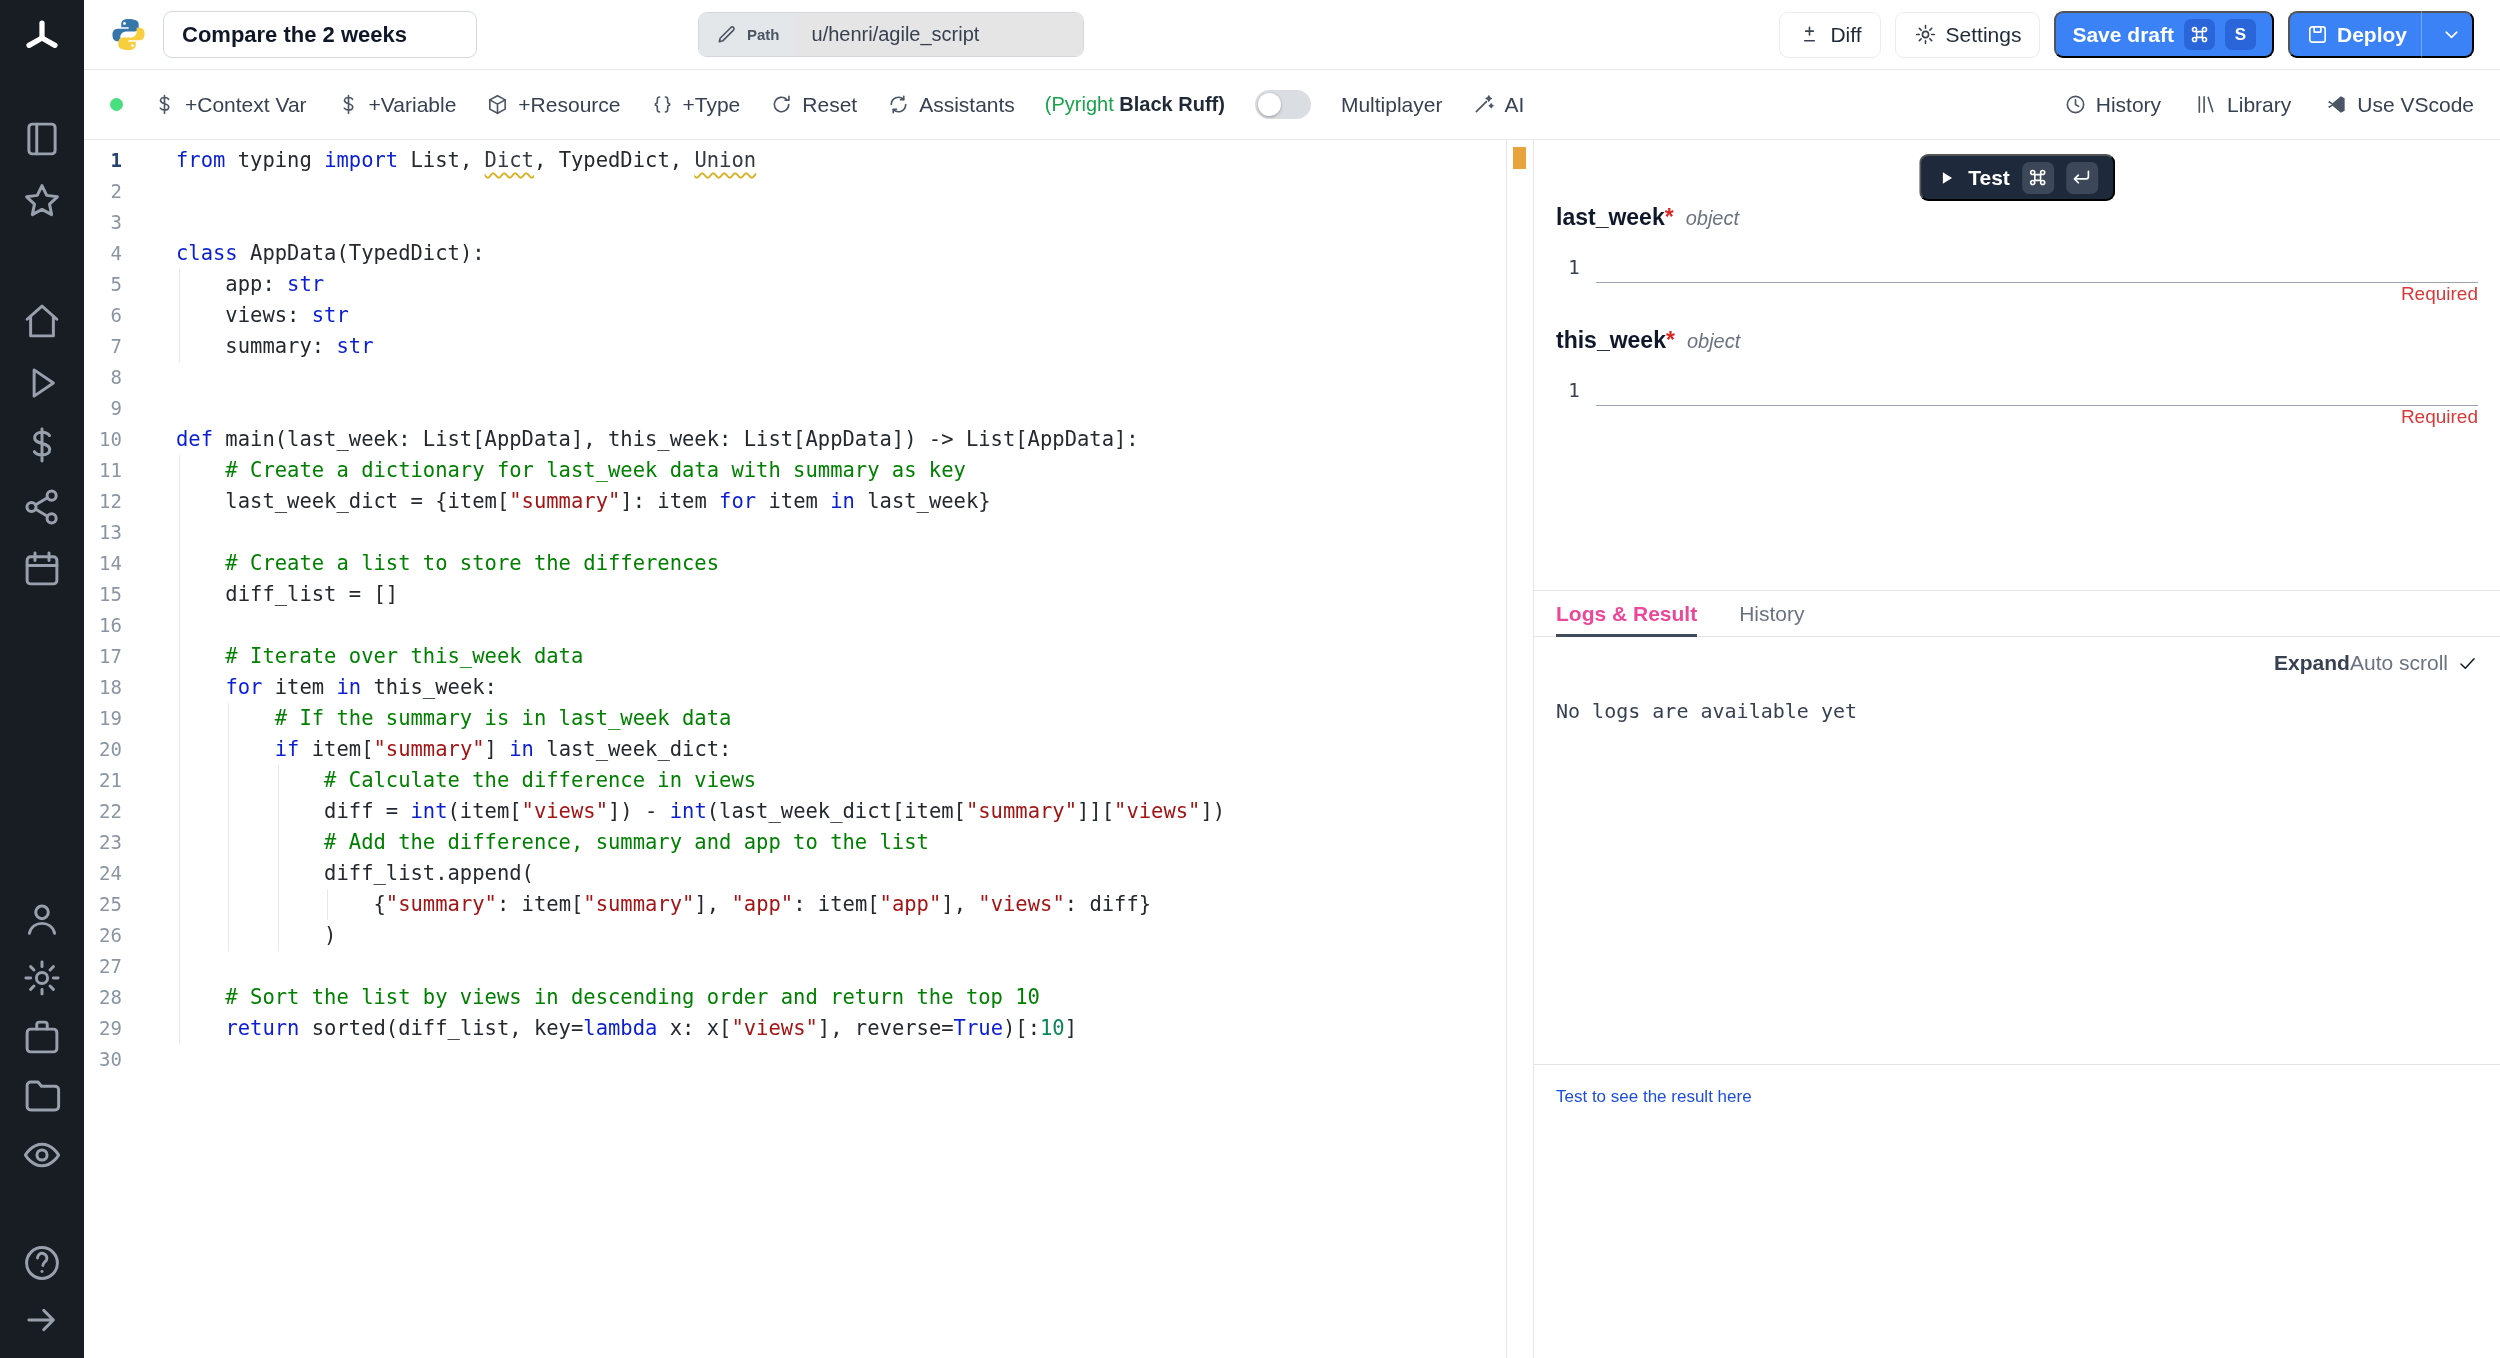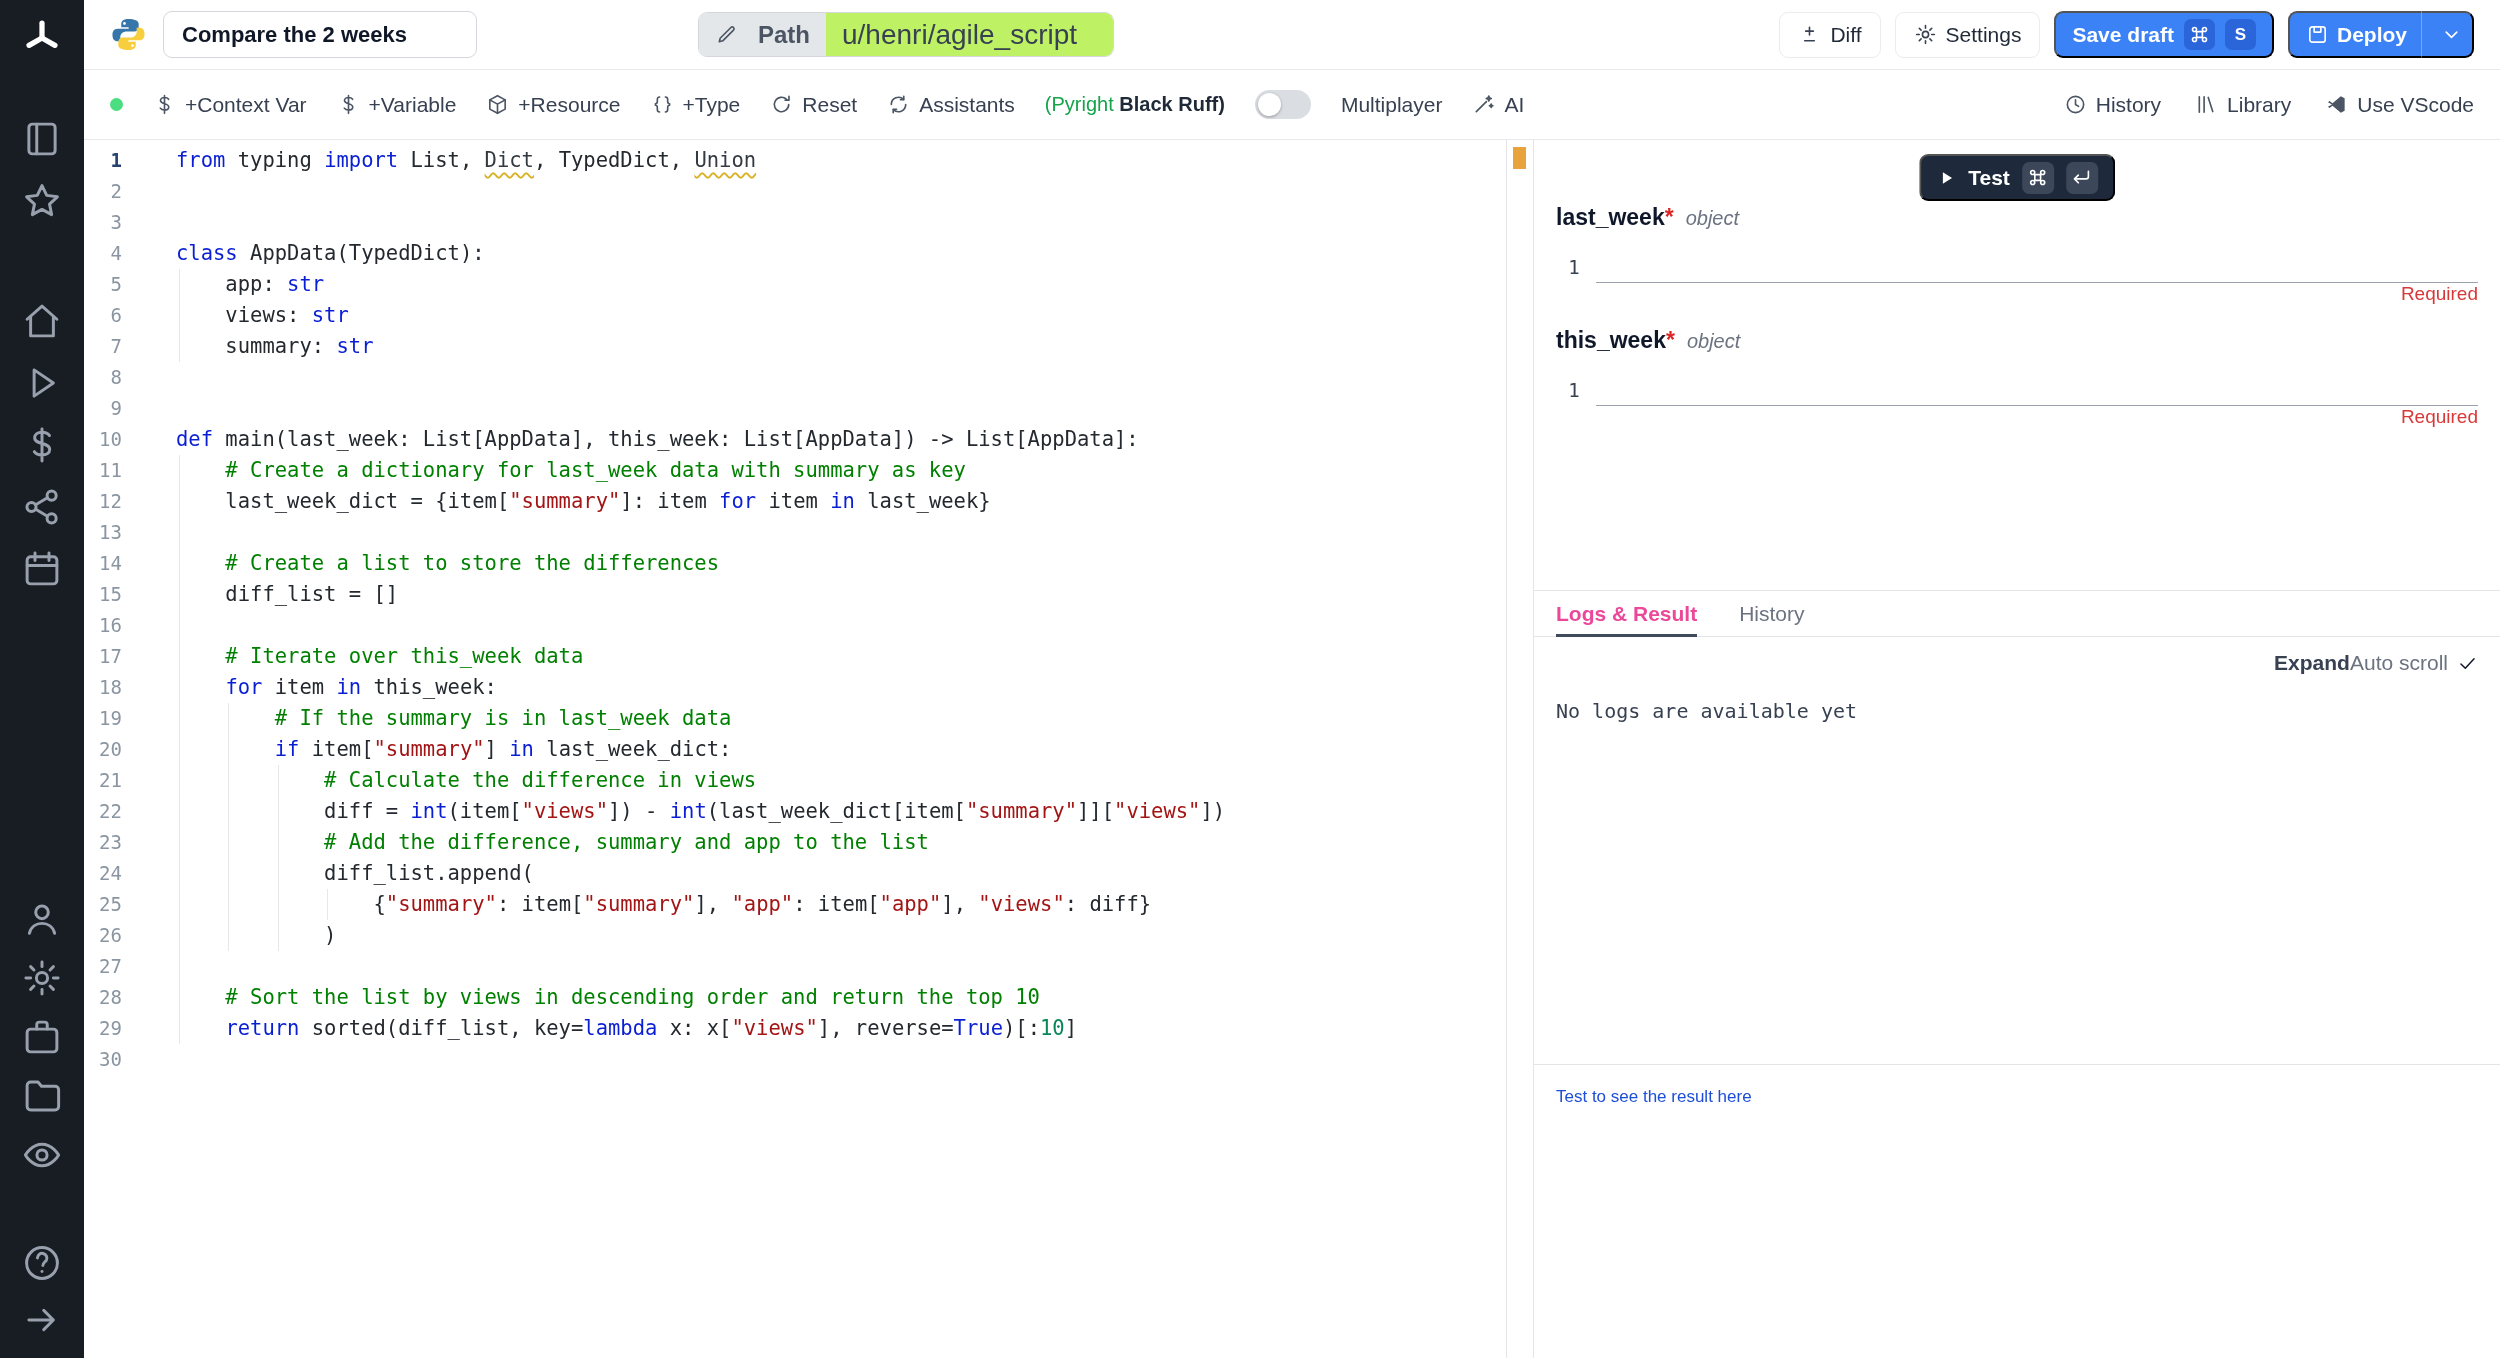--- a/index.html
+++ b/index.html
@@ -22,23 +22,23 @@
   .grp-foot{margin-top:49px;margin-bottom:2px}
   .grp-foot .sb-icon{margin-bottom:15px}
 
   
   .main{flex:1;display:flex;flex-direction:column;min-width:0}
 
   .topbar{height:70px;border-bottom:1px solid #e7e9ec;display:flex;align-items:center;padding:0 26px;gap:16px;background:#fff;flex-shrink:0}
   .py-logo{width:37px;height:37px;flex-shrink:0}
   .title-box{width:314px;height:47px;border:1px solid #d4d8dd;border-radius:9px;display:flex;align-items:center;padding:0 18px;font-size:22px;font-weight:700;color:#101828;background:#fff}
   .path-group{display:flex;height:45px;border:1px solid #d4d8dd;border-radius:9px;overflow:hidden;margin-left:205px}
-  .path-label{background:#e4e7ea;display:flex;align-items:center;gap:20px;padding:0 16px;font-size:24px;font-weight:600;color:#4b5563;cursor:pointer}
+  .path-label{background:#e4e7ea;display:flex;align-items:center;gap:9px;padding:0 16px;font-size:15px;font-weight:600;color:#4b5563;cursor:pointer}
   .path-label svg{width:21px;height:21px}
-  .path-input{display:flex;align-items:center;padding:0 16px;font-size:28px;color:#374151;width:287px;background:#bef264;cursor:text}
+  .path-input{display:flex;align-items:center;padding:0 16px;font-size:20px;color:#374151;width:287px;background:#e5e5e5;cursor:text}
   .tb-right{margin-left:auto;display:flex;align-items:center;gap:14px}
   .ghost-btn{display:flex;align-items:center;gap:9px;height:46px;padding:0 18px;border:1px solid #ececf0;border-radius:9px;font-size:21px;font-weight:500;color:#1f2937;background:#fff;cursor:pointer}
   .ghost-btn svg{width:23px;height:23px;color:#374151}
   .blue-btn{display:flex;align-items:center;gap:10px;height:47px;padding:0 16px;border-radius:9px;background:#3b82f6;color:#fff;font-size:21px;font-weight:600;cursor:pointer}
   .key-badge{width:31px;height:31px;border-radius:7px;background:#2a65d9;display:flex;align-items:center;justify-content:center;font-size:17px;font-weight:600;color:#fff}
   .key-badge svg{width:18px;height:18px}
   .deploy-btn{padding-right:0;gap:8px}
   .deploy-divider{width:1px;height:47px;background:rgba(255,255,255,.3);margin-left:6px}
   .deploy-chevron{width:42px;height:47px;display:flex;align-items:center;justify-content:center;cursor:pointer}
   .deploy-chevron svg{width:22px;height:22px}

